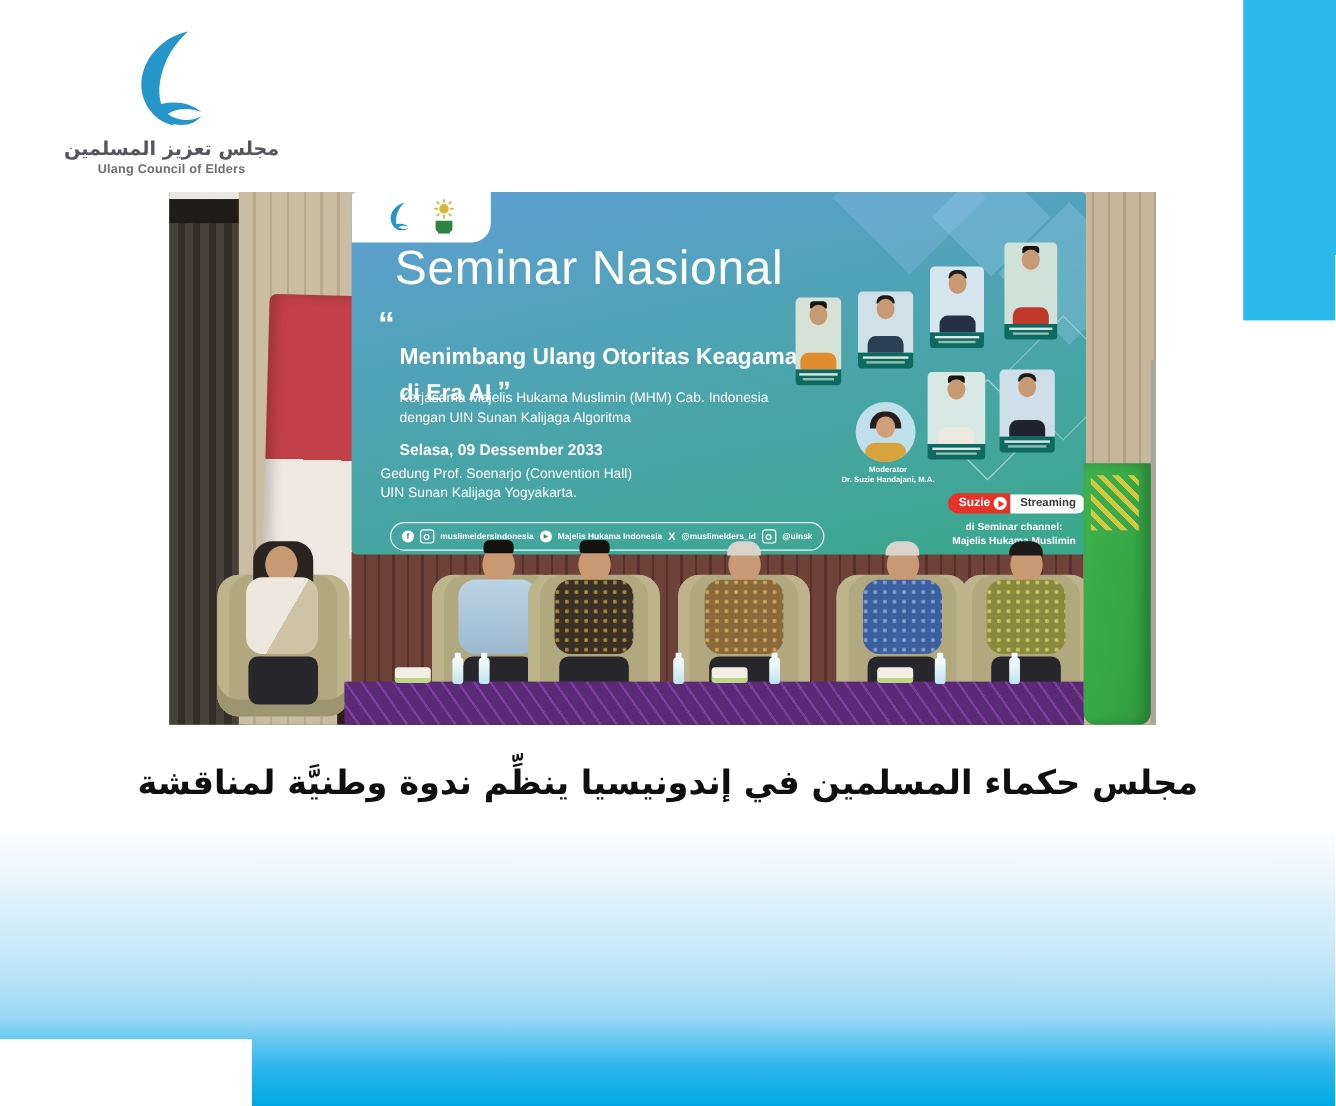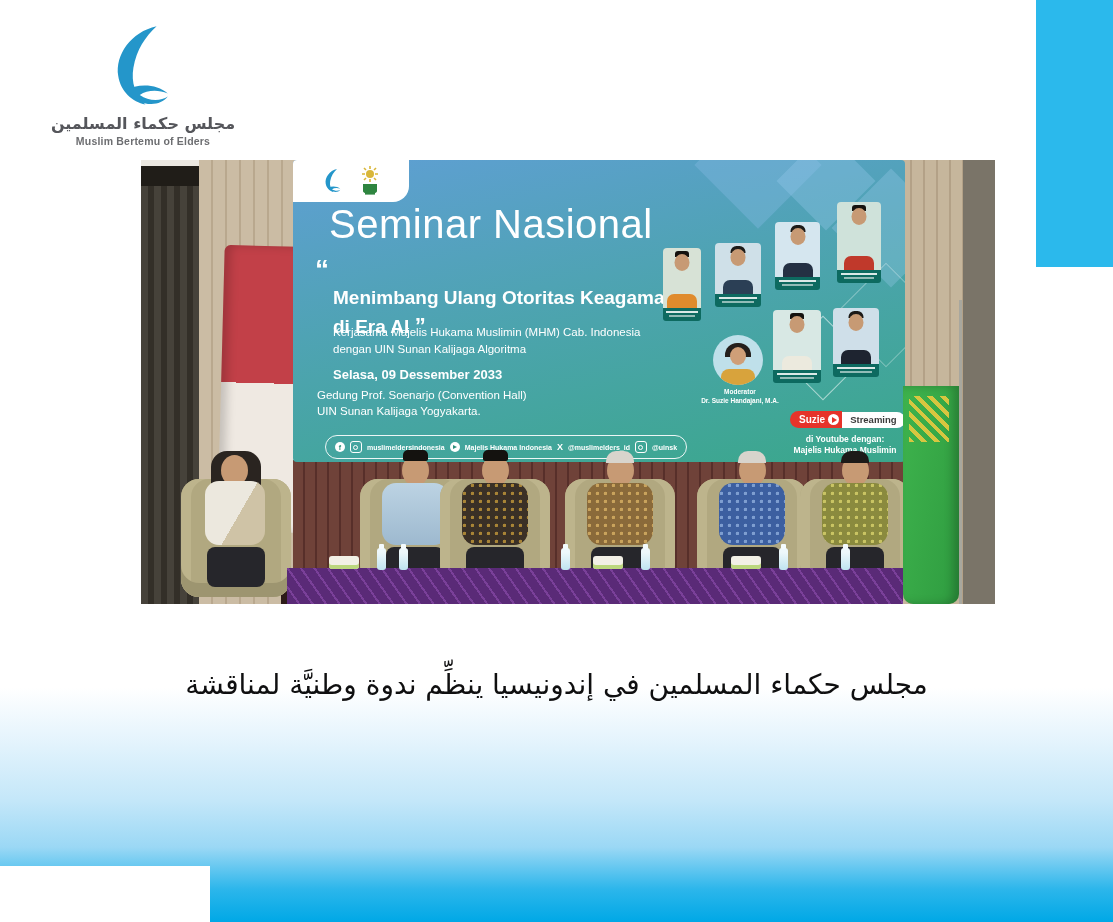--- a/index.html
+++ b/index.html
@@ -14,21 +14,21 @@
   .brand-en{font-weight:700;font-size:10.5px;color:#6d6e71;letter-spacing:.2px;margin-top:2px;}
 
   
   .accent-right{position:absolute;left:1036px;top:0;width:77px;height:267px;background:#2bb9ec;}
   .bottom-grad{position:absolute;left:0;top:688px;width:1113px;height:234px;
       background:linear-gradient(180deg,#ffffff 0%,#eaf6fd 18%,#c4e7f9 48%,#9bd8f5 68%,#2cb6eb 86%,#00a8e6 100%);}
   .bottom-notch{position:absolute;left:0;top:866px;width:210px;height:56px;background:#ffffff;}
 
   
   .photo{position:absolute;left:141px;top:160px;width:822px;height:444px;overflow:hidden;
-         background:#7a7468;margin:0;padding-left:32px;}
+         background:#7a7468;margin:0;}
   .photo *{position:absolute;}
   .ceiling{left:0;top:0;width:152px;height:16px;background:#ebe8e1;}
   .curtain{left:0;top:6px;width:62px;height:438px;
       background:repeating-linear-gradient(90deg,#46423a 0 7px,#332f28 7px 13px);}
   .curtain-rod{left:0;top:6px;width:72px;height:20px;background:#201d18;}
   .wood-left{left:58px;top:0;width:96px;height:444px;
       background:repeating-linear-gradient(90deg,#cbbca4 0 12px,#b9a88e 12px 14px);}
   .wood-right{left:758px;top:0;width:64px;height:444px;
       background:repeating-linear-gradient(90deg,#c6b69c 0 11px,#b3a187 11px 13px);}
   .wall-slats{left:152px;top:300px;width:610px;height:144px;
@@ -134,34 +134,34 @@
 
   
   .table-strip{left:146px;top:408px;width:616px;height:36px;z-index:5;
       background:repeating-linear-gradient(55deg,#5a2a77 0 9px,#7a4099 9px 11px);}
   .bottle{width:9px;height:22px;border-radius:3px;background:linear-gradient(180deg,#eef8fb 20%,#bfe4f0);z-index:6;}
   .bottle::after{content:"";position:absolute;left:2px;top:-4px;width:5px;height:5px;background:#f4fbfd;border-radius:1px;}
   .tissue{width:30px;height:13px;border-radius:3px;background:#f2f0e6;box-shadow:inset 0 -4px 0 #bcd77e;z-index:6;}
 
   
   .caption{position:absolute;left:90px;top:630px;width:933px;direction:rtl;text-align:center;
-      font-family:"DejaVu Sans",sans-serif;font-weight:400;font-size:28px;line-height:1.62;color:#0f0f10;margin-top:32px;}
+      font-family:"DejaVu Sans",sans-serif;font-weight:700;font-size:28px;line-height:1.62;color:#0f0f10;}
 </style>
 </head>
 <body>
 
 <div class="page">
 
   <header class="brand">
     <svg width="88" height="90" viewBox="0 0 110 110">
       <path d="M72 4 C40 11 20 40 24 66 C27 86 42 99 58 102 C45 90 40 74 43 56 C47 33 58 17 72 4 Z" fill="#2496ca"></path>
       <path d="M32 84 C50 75 72 76 86 88 C73 83 60 84 51 90 C62 98 77 98 86 92 C75 106 50 105 32 84 Z" fill="#2496ca"></path>
     </svg>
-    <div class="brand-ar">مجلس حكماء المسلمين</div>
-    <div class="brand-en">Muslim Bertemu of Elders</div>
+    <div class="brand-ar">مجلس تعزيز المسلمين</div>
+    <div class="brand-en">Ulang Council of Elders</div>
   </header>
 
   <div class="accent-right"></div>
   <div class="bottom-grad"></div>
   <div class="bottom-notch"></div>
 
   <figure class="photo">
     <div class="ceiling"></div>
     <div class="curtain"></div>
     <div class="curtain-rod"></div>
@@ -281,21 +281,21 @@
       </div>
 
       <div class="live-row">
         <div class="live-chip">
             <span>Suzie</span>
           <span class="play"></span>
           </div>
         <div class="stream-chip">Streaming</div>
       </div>
       <div class="yt-lines">
-        <span style="position:static">di Youtube dengan:</span><br>
+        <span style="position:static">di Seminar channel:</span><br>
         <span style="position:static">Majelis Hukama Muslimin</span>
       </div>
 
       <div class="social">
         <span class="chip">f</span>
         <span class="chip ig"></span>
         <span>muslimeldersindonesia</span>
         <span class="chip yt"></span>
         <span>Majelis Hukama Indonesia</span>
         <span class="xmark">X</span>

